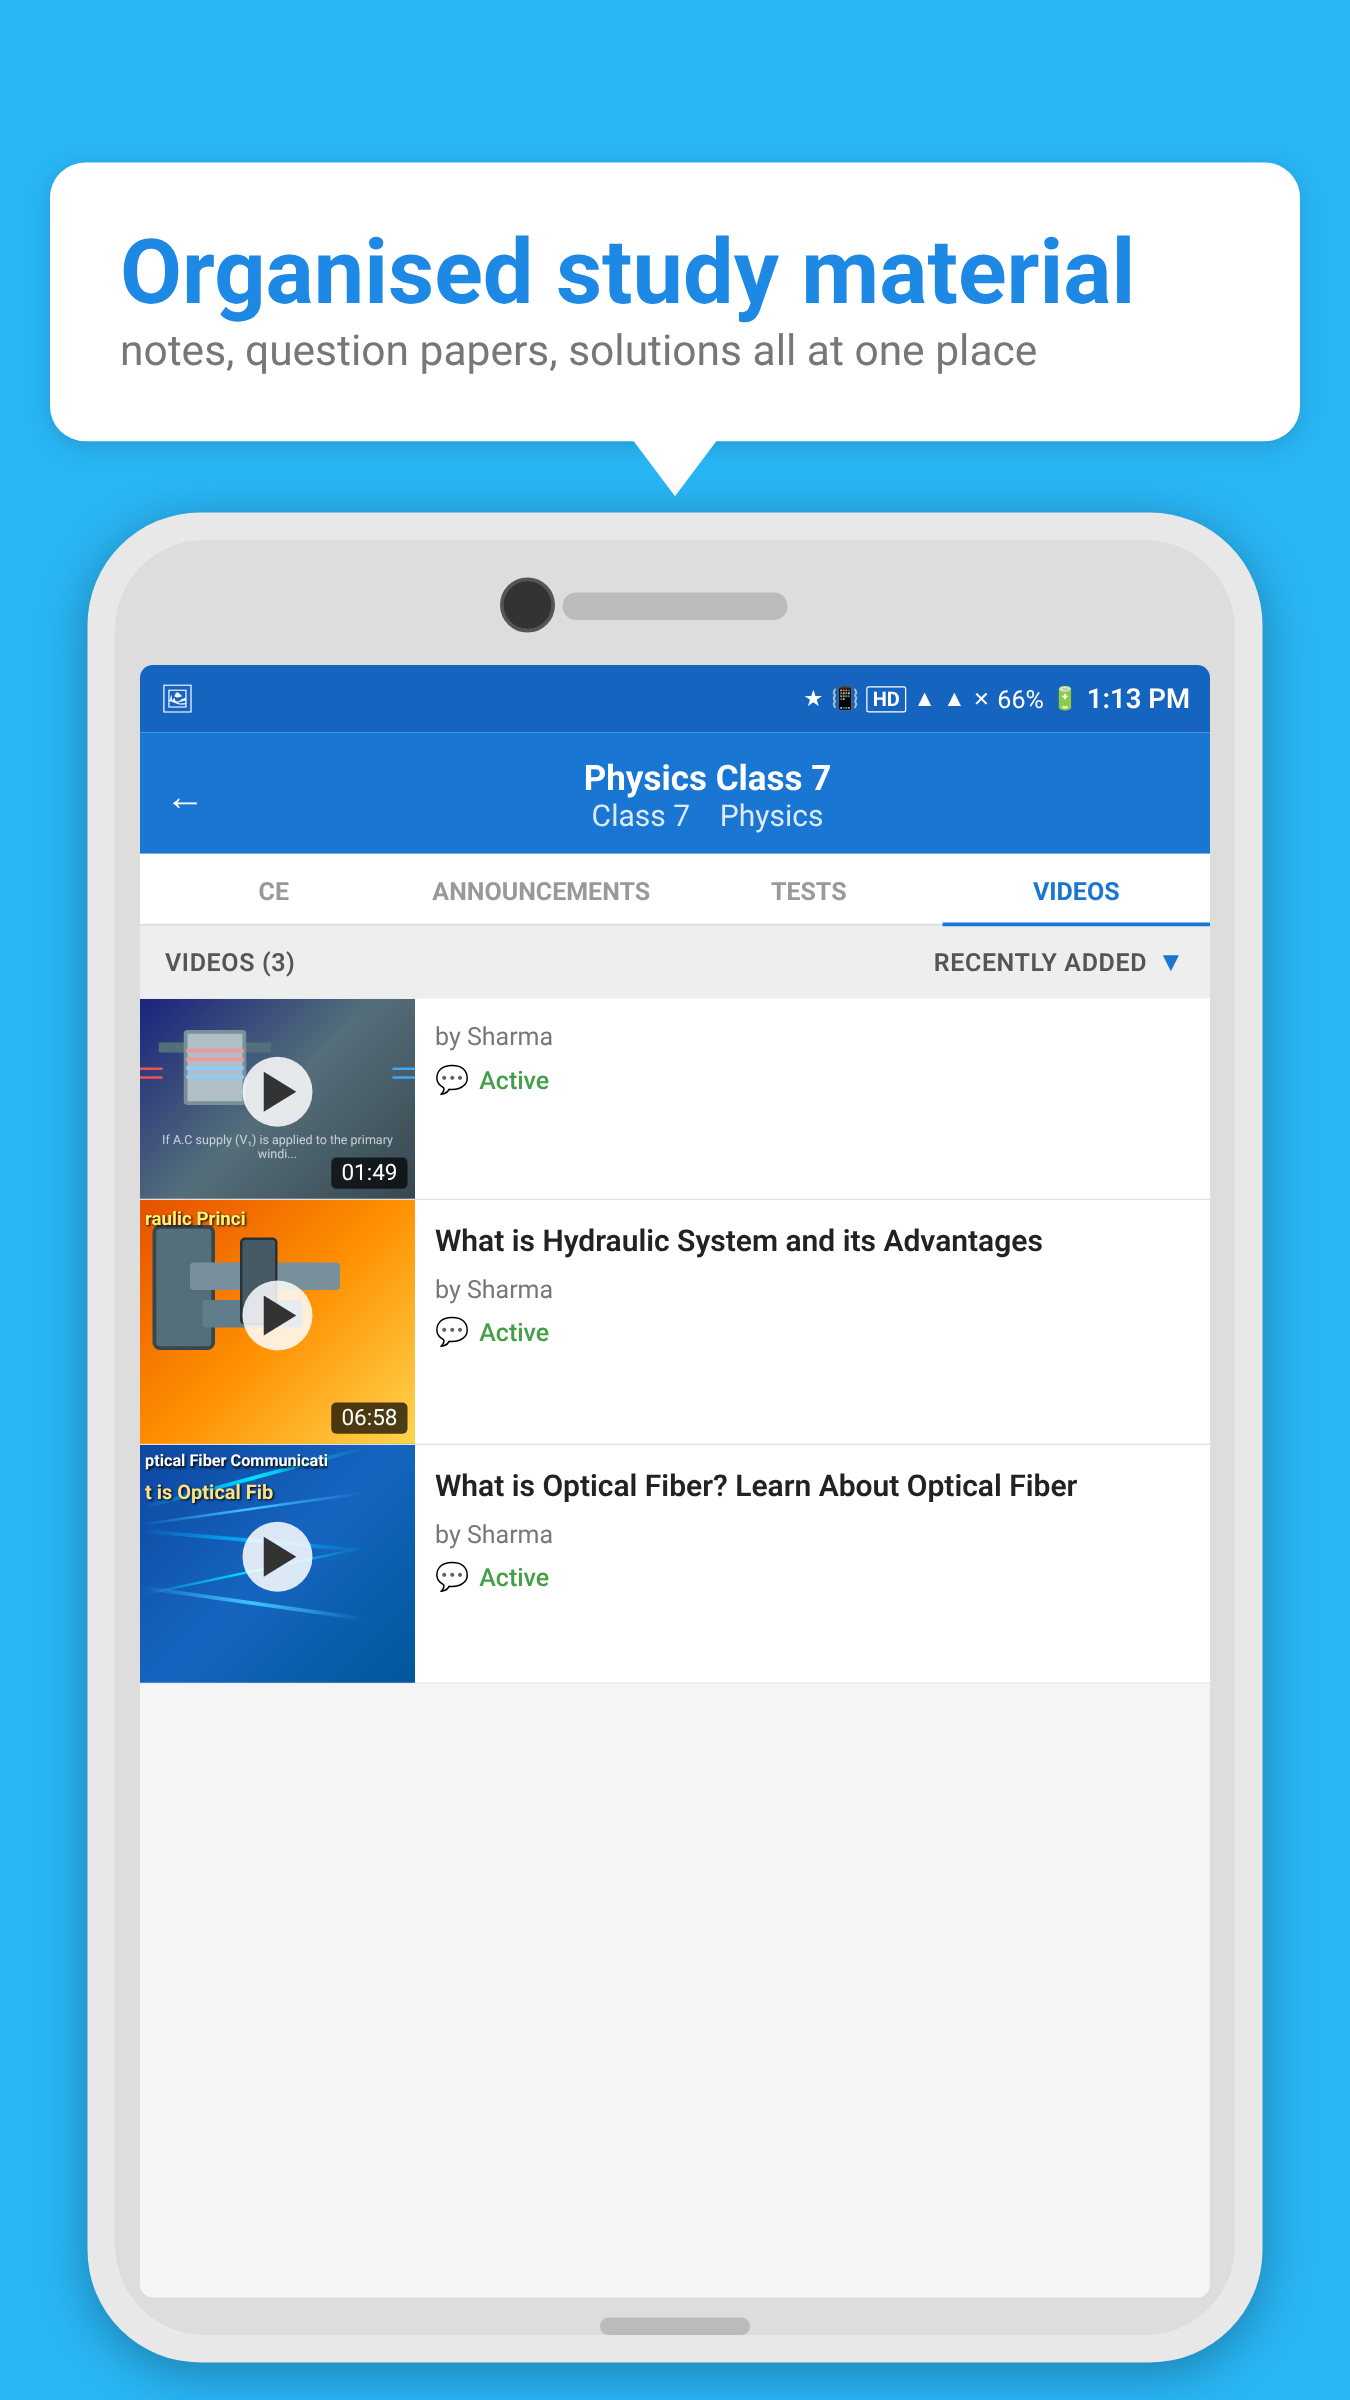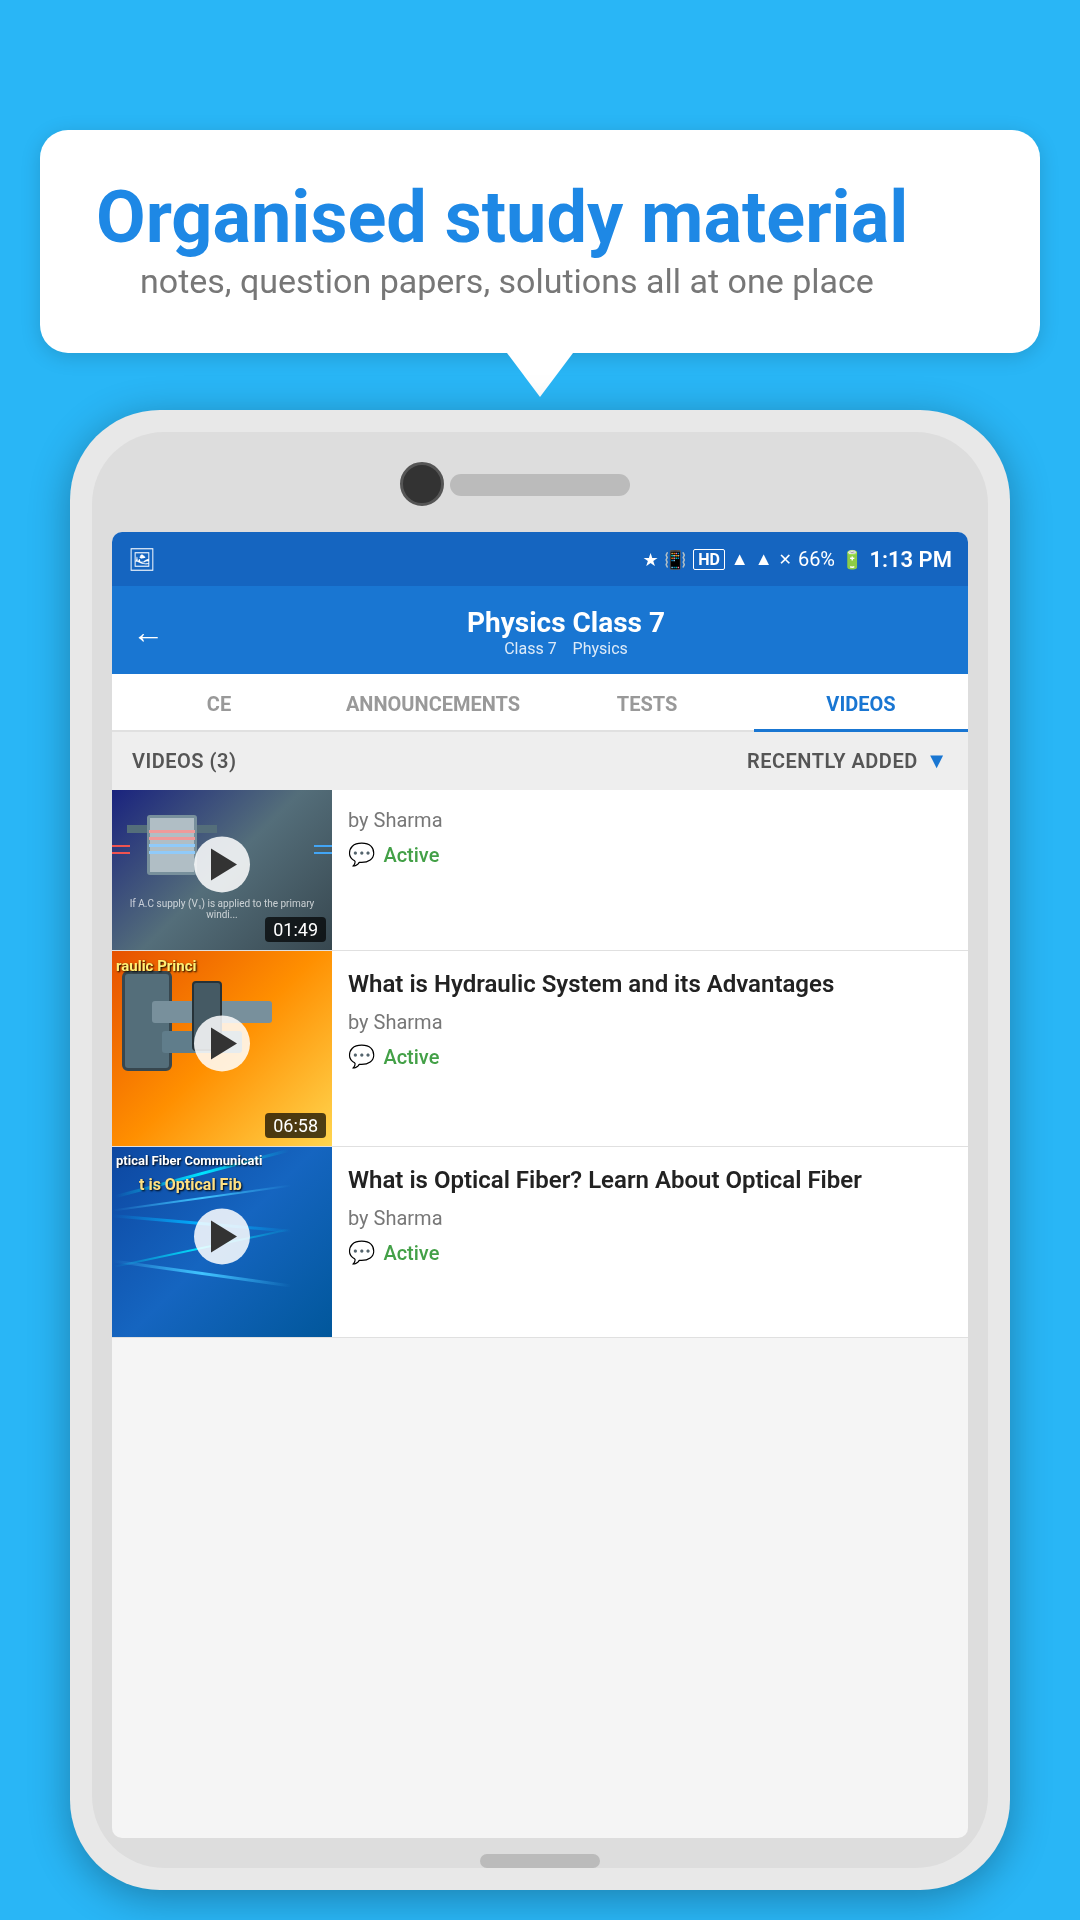--- a/index.html
+++ b/index.html
@@ -44,21 +44,20 @@
       font-weight: 700;
       color: #1e88e5;
       line-height: 1.1;
       margin-bottom: 4px;
     }
 
     .bubble-subtitle {
       font-size: 34px;
       color: #777;
       font-weight: 400;
-      margin-left: 44px;
     }
 
     
     .phone-frame {
       position: absolute;
       top: 410px;
       left: 70px;
       right: 70px;
       bottom: 30px;
       background: #e8e8e8;
@@ -187,21 +186,21 @@
     }
 
     .app-bar-title {
       color: white;
       font-size: 28px;
       font-weight: 700;
     }
 
     .app-bar-subtitle {
       color: rgba(255,255,255,0.85);
-      font-size: 16px;
+      font-size: 24px;
       text-align: center;
     }
 
     
     .tabs-bar {
       background: white;
       display: flex;
       border-bottom: 2px solid #e0e0e0;
     }
 
@@ -495,21 +494,21 @@
           <div class="video-item">
             <div class="video-thumbnail thumb-3" style="height:190px;">
               <div style="position:absolute;top:0;left:0;right:0;bottom:0;background:linear-gradient(135deg,#0d47a1,#1565c0,#01579b);">
 
                 <div style="position:absolute;top:25px;left:0;width:180px;height:3px;background:linear-gradient(to right,transparent,#00e5ff,transparent);transform:rotate(-15deg);"></div>
                 <div style="position:absolute;top:50px;left:0;width:180px;height:2px;background:linear-gradient(to right,transparent,#40c4ff,transparent);transform:rotate(-8deg);"></div>
                 <div style="position:absolute;top:75px;left:0;width:180px;height:3px;background:linear-gradient(to right,transparent,#00b0ff,transparent);transform:rotate(5deg);"></div>
                 <div style="position:absolute;top:100px;left:0;width:180px;height:2px;background:linear-gradient(to right,transparent,#00e5ff,transparent);transform:rotate(-12deg);"></div>
                 <div style="position:absolute;top:125px;left:0;width:180px;height:3px;background:linear-gradient(to right,transparent,#40c4ff,transparent);transform:rotate(8deg);"></div>
                 <div style="position:absolute;top:6px;left:4px;font-size:13px;font-weight:700;color:white;text-shadow:1px 1px 2px #000;white-space:nowrap;overflow:hidden;max-width:210px;">ptical Fiber Communicati</div>
-                <div style="position:absolute;top:28px;left:4px;font-size:16px;font-weight:700;color:#ffe082;text-shadow:1px 1px 2px #000;margin-left:23px;">t is Optical Fib</div>
+                <div style="position:absolute;top:28px;left:4px;font-size:16px;font-weight:700;color:#ffe082;text-shadow:1px 1px 2px #000;">t is Optical Fib</div>
               </div>
               <div class="play-button">
                 <div class="play-icon"></div>
               </div>
             </div>
             <div class="video-info">
               <div class="video-title">What is Optical Fiber? Learn About Optical Fiber</div>
               <div class="video-author">by Sharma</div>
               <div class="video-status">
                 <span class="status-chat-icon">💬</span>

